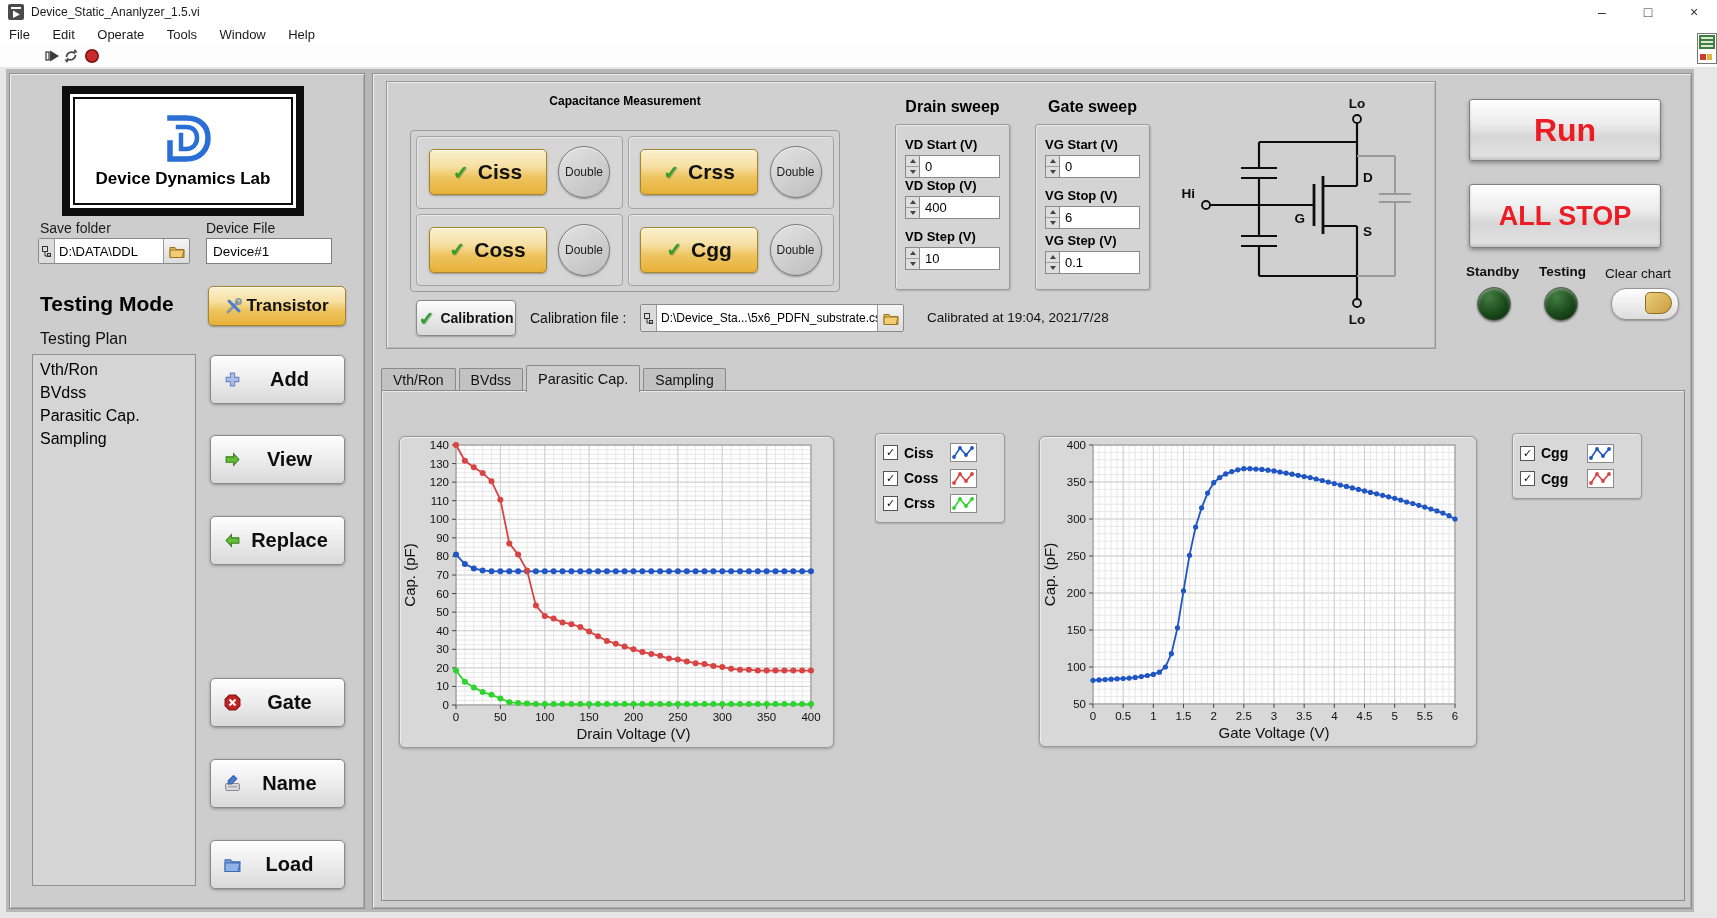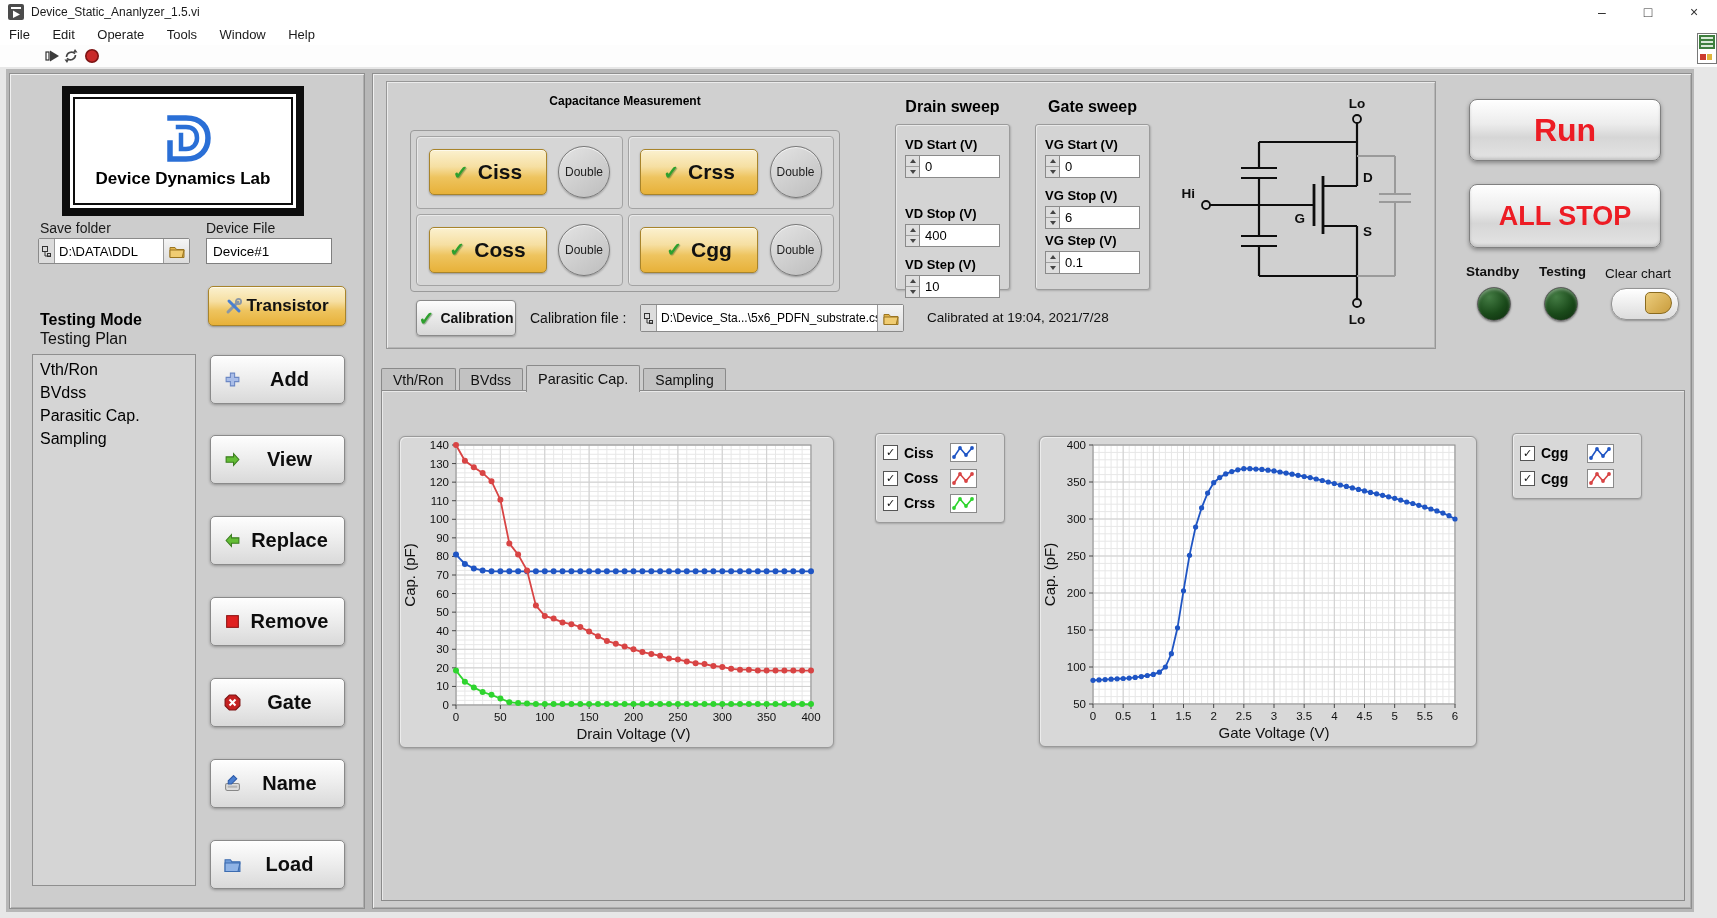--- a/index.html
+++ b/index.html
@@ -32,21 +32,21 @@
   
   .logo-frame{position:absolute;left:52px;top:12px;width:242px;height:130px;background:#fff;border:8px solid #0d0d0d;box-sizing:border-box;}
   .logo-inner{position:absolute;left:3px;top:3px;right:3px;bottom:3px;border:2px solid #0d0d0d;display:flex;flex-direction:column;align-items:center;justify-content:center;gap:2px;}
   .logo-text{font-size:17px;font-weight:bold;color:#000;}
   .side-label{position:absolute;font-size:14px;color:#1a1a1a;}
   .path-ctl{position:absolute;display:flex;align-items:stretch;border:1px solid #8a8a8a;background:#e9e9e9;height:26px;box-sizing:border-box;border-radius:2px;}
   .path-glyph{width:15px;background:#dcdcdc;border-right:1px solid #9a9a9a;display:flex;align-items:center;justify-content:center;}
   .path-box{flex:1;background:#fff;font-size:13px;display:flex;align-items:center;padding:0 4px;white-space:nowrap;overflow:hidden;}
   .folder-btn{width:26px;background:linear-gradient(#f5f5f5,#dcdcdc);border:none;border-left:1px solid #9a9a9a;display:flex;align-items:center;justify-content:center;padding:0;cursor:pointer;}
   .text-field{position:absolute;background:#fff;border:1px solid #7f7f7f;font-size:13.5px;display:flex;align-items:center;padding:0 6px;box-sizing:border-box;}
-  .testing-mode{position:absolute;font-size:16px;font-weight:bold;color:#000;margin-top:19px;}
+  .testing-mode{position:absolute;font-size:21px;font-weight:bold;color:#000;}
   .gold-btn-base{border:1px solid #a8842b;border-radius:5px;
       background:linear-gradient(180deg,#fbf1cf,#f6dfa2 38%,#eec45f 62%,#e7b139);
       box-shadow:0 1px 2px rgba(0,0,0,.3), inset 0 1px 0 rgba(255,255,255,.6);
       display:flex;align-items:center;justify-content:center;color:#111;cursor:pointer;}
   .transistor-btn{position:absolute;left:198px;top:212px;width:138px;height:40px;font-size:17px;font-weight:bold;gap:4px;}
   .plan-label{position:absolute;left:30px;top:256px;font-size:16px;color:#111;}
   .listbox{position:absolute;left:22px;top:280px;width:164px;height:532px;background:#d5d5d5;border:1px solid #8f8f8f;box-sizing:border-box;padding:3px 7px;}
   .list-item{font-size:16px;line-height:23px;color:#000;cursor:default;}
   .side-btn{position:absolute;left:200px;width:133px;height:47px;border:1px solid #8a8a8a;border-radius:5px;
       background:linear-gradient(#fefefe,#ededed 48%,#d9d9d9);box-shadow:0 1px 3px rgba(0,0,0,.3), inset 0 1px 0 #fff;
@@ -83,21 +83,21 @@
   .spin i::after{content:"";position:absolute;left:50%;top:50%;transform:translate(-50%,-50%);
       border-left:3px solid transparent;border-right:3px solid transparent;}
   .spin i.up::after{border-bottom:4px solid #444;}
   .spin i.dn::after{border-top:4px solid #444;}
   .num-box{flex:1;background:#fff;border:1px solid #8a8a8a;border-left:none;font-size:13px;display:flex;align-items:center;padding:0 5px;}
 
   .circuit-svg{position:absolute;left:760px;top:12px;}
   .circuit-svg text{font-size:13.5px;font-weight:bold;fill:#0d0d0d;}
 
   
-  .big-btn{position:absolute;left:1096px;width:192px;border:1px solid #808080;border-radius:8px;color:#ed1c24;font-weight:bold;
+  .big-btn{position:absolute;left:1096px;width:192px;border:1px solid #808080;border-radius:3px;color:#ed1c24;font-weight:bold;
       background:linear-gradient(180deg,#ffffff,#ececec 40%,#d6d6d6 62%,#e4e4e4);
       box-shadow:0 2px 4px rgba(0,0,0,.35), inset 0 1px 0 #fff, inset 0 -2px 3px rgba(0,0,0,.15);
       display:flex;align-items:center;justify-content:center;cursor:pointer;}
   .led-label{position:absolute;font-size:13.5px;font-weight:bold;color:#111;}
   .led{position:absolute;width:32px;height:32px;border-radius:50%;border:1px solid #5f5f5f;
       background:radial-gradient(circle at 35% 28%,#447c44,#1a4a1a 55%,#0c280c);
       box-shadow:inset 0 2px 3px rgba(255,255,255,.35), 0 1px 2px rgba(0,0,0,.45);}
   .toggle{position:absolute;left:1238px;top:214px;width:66px;height:30px;border-radius:15px;border:1px solid #949494;
       background:linear-gradient(#ffffff,#dcdcdc);box-shadow:0 1px 2px rgba(0,0,0,.3);cursor:pointer;}
   .toggle .knob{position:absolute;left:33px;top:3px;width:27px;height:22px;border-radius:5px 11px 11px 5px;
@@ -247,26 +247,20 @@
               <path d="M2 5.5h7V2.5L14 8l-5 5.5v-3H2z" fill="#63bd35" stroke="#3a7d1e"></path>
             </svg></span>
         <span class="sb-label">View</span>
       </div>
       <div class="side-btn" style="top:442px">
         <span class="sb-icon"><svg width="17" height="17" viewBox="0 0 16 16">
               <path d="M14 5.5H7V2.5L2 8l5 5.5v-3h7z" fill="#63bd35" stroke="#3a7d1e"></path>
             </svg></span>
         <span class="sb-label">Replace</span>
       </div>
-      <div class="side-btn" style="top:523px">
-        <span class="sb-icon"><svg width="17" height="17" viewBox="0 0 16 16">
-              <rect x="2.5" y="2.5" width="11" height="11" fill="#e02020" stroke="#8f1010"></rect>
-            </svg></span>
-        <span class="sb-label">Remove</span>
-      </div>
       <div class="side-btn" style="top:604px">
         <span class="sb-icon"><svg width="17" height="17" viewBox="0 0 16 16">
               <polygon points="5,1 11,1 15,5 15,11 11,15 5,15 1,11 1,5" fill="#c42121" stroke="#7d1414"></polygon>
               <line x1="5.2" y1="5.2" x2="10.8" y2="10.8" stroke="#fff" stroke-width="2"></line>
               <line x1="10.8" y1="5.2" x2="5.2" y2="10.8" stroke="#fff" stroke-width="2"></line>
             </svg></span>
         <span class="sb-label">Gate</span>
       </div>
       <div class="side-btn" style="top:685px">
         <span class="sb-icon"><svg width="17" height="17" viewBox="0 0 16 16">
@@ -347,21 +341,21 @@
         <div class="sweep-title" style="left:508px;top:16px">Drain sweep</div>
         <div class="sweep-box" style="left:508px;top:42px">
           <div class="sweep-field-label">VD Start (V)</div>
           <div class="num-field">
             <span class="spin">
                 <i class="up"></i>
                 <i class="dn"></i>
               </span>
             <span class="num-box">0</span>
           </div>
-          <div class="sweep-field-label" style="margin-top:28px">VD Stop (V)</div>
+          <div class="sweep-field-label" style="margin-top:0">VD Stop (V)</div>
           <div class="num-field">
             <span class="spin">
                 <i class="up"></i>
                 <i class="dn"></i>
               </span>
             <span class="num-box">400</span>
           </div>
           <div class="sweep-field-label" style="margin-top:10px">VD Step (V)</div>
           <div class="num-field">
             <span class="spin">

